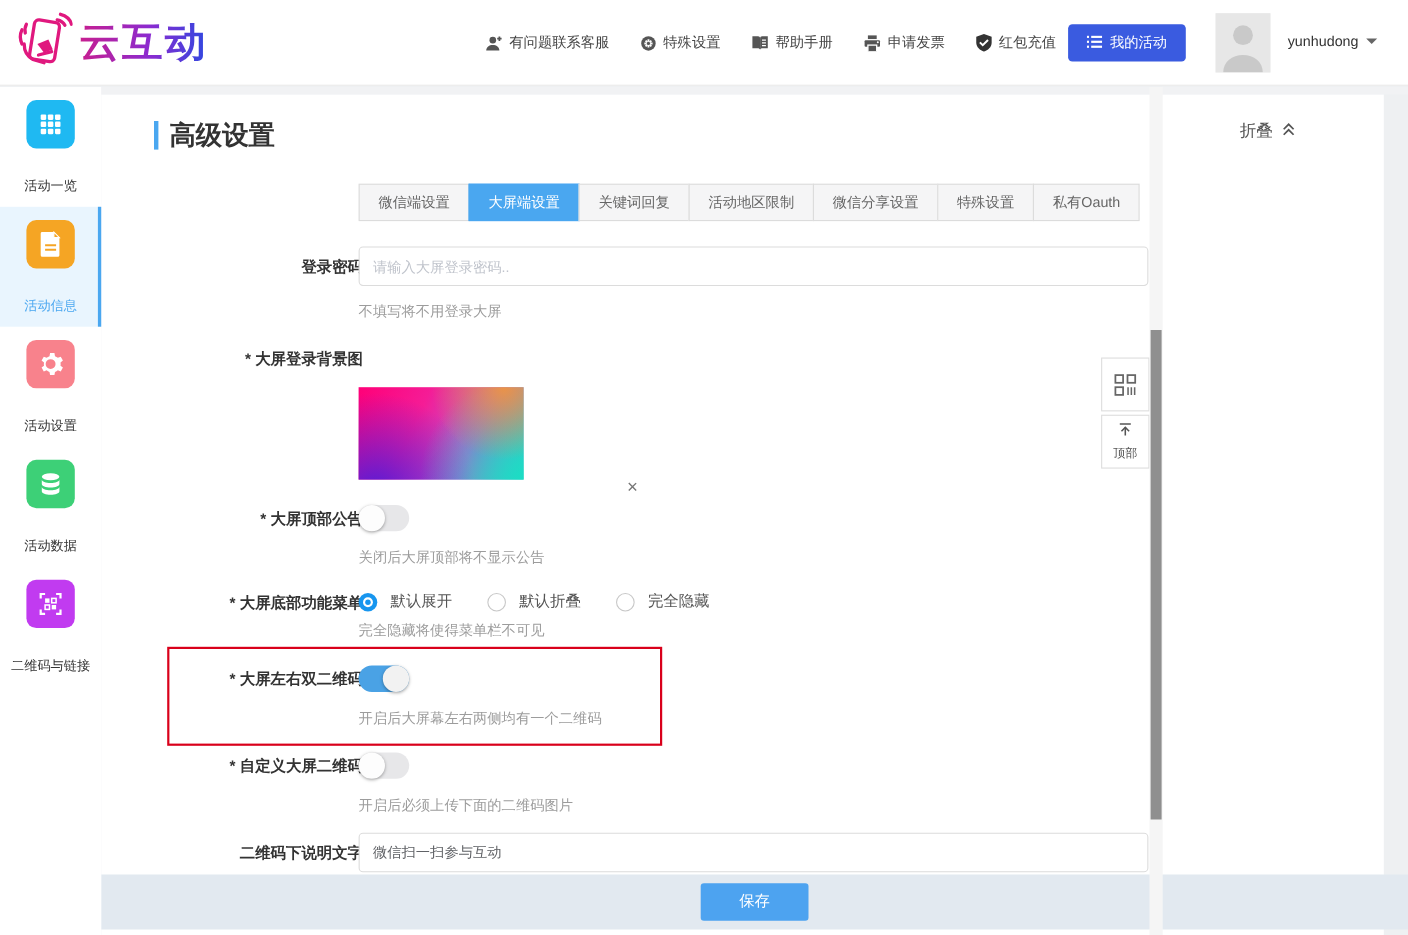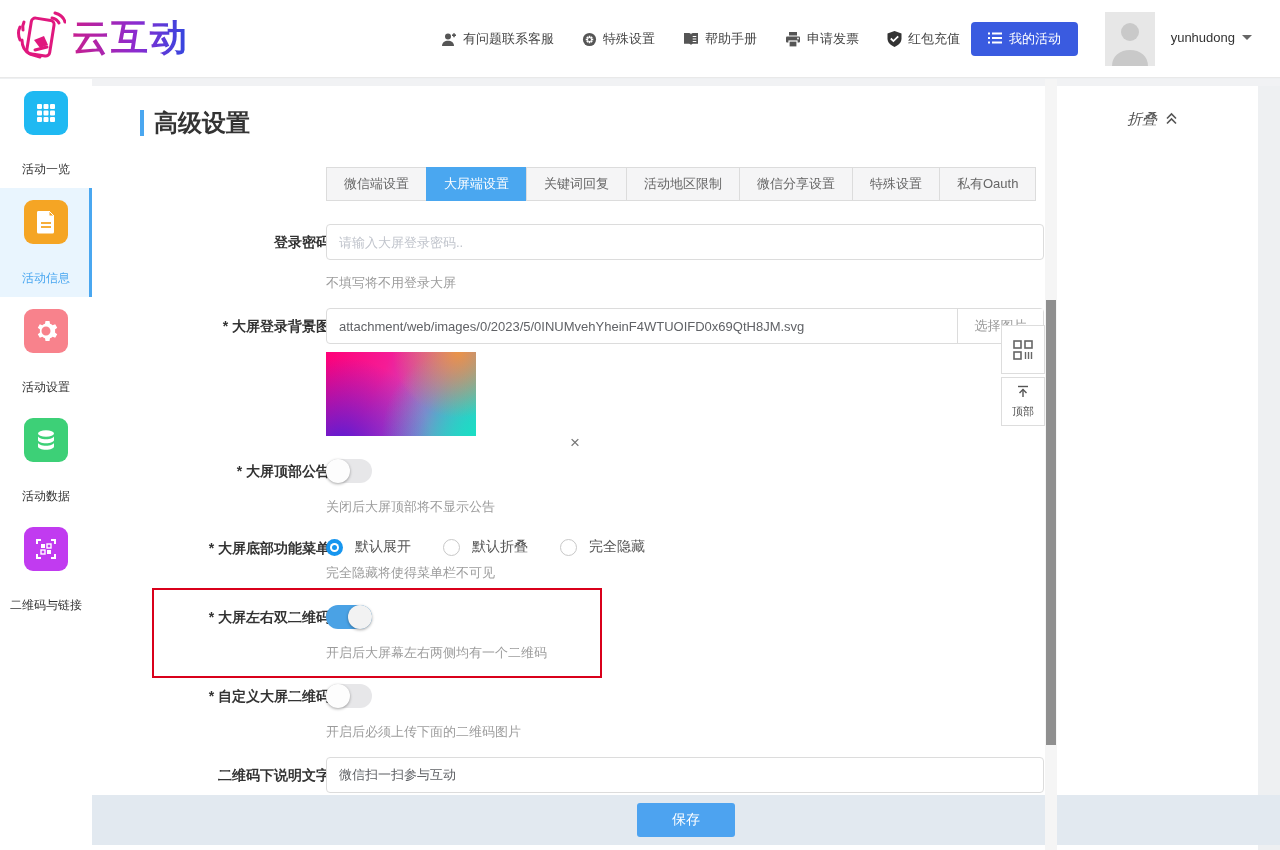--- a/index.html
+++ b/index.html
@@ -31,21 +31,21 @@
   .side-item.active::after { content:""; position:absolute; right:0; top:0; bottom:0; width:3px; background:#4aa7f0; }
   .side-item.active .slabel { color:#4aa7f0; }
   .ibox.c1 { background:#1fb9f2; } .ibox.c2 { background:#f5a524; } .ibox.c3 { background:#f8828c; }
   .ibox.c4 { background:#3dd077; } .ibox.c5 { background:#c13bf0; }
 
   
   .main-card { position:absolute; top:86px; left:92px; width:1166px; height:764px; background:#fff; z-index:5; }
   .sec-head { position:absolute; top:21px; left:48px; display:flex; align-items:center; }
   .sec-bar { width:4px; height:26px; background:#4aa7f0; margin-right:10px; }
   .sec-title { font-size:24px; font-weight:bold; color:#333; }
-  .collapse { position:absolute; top:24px; right:80px; display:flex; align-items:center; gap:8px; font-size:15px; color:#555; cursor:pointer;font-style:italic; }
+  .collapse { position:absolute; top:24px; right:80px; display:flex; gap:8px; font-size:15px; color:#555; cursor:pointer; }
 
   
   .tabs { position:absolute; top:81px; left:234px; display:flex; }
   .tab { height:34px; line-height:32px; padding:0 17px; font-size:13px; color:#666; background:#f5f5f6;
     border:1px solid #dcdcdc; margin-left:-1px; cursor:pointer; white-space:nowrap; }
   .tab:first-child { margin-left:0; }
   .tab.active { background:#4aa7f0; color:#fff; border-color:#4aa7f0; }
 
   
   .flabel { position:absolute; width:190px; left:48px; text-align:right; font-size:14px; font-weight:bold; color:#333; white-space:nowrap; }
@@ -304,24 +304,20 @@
       <div class="tab">微信分享设置</div>
       <div class="tab">特殊设置</div>
       <div class="tab">私有Oauth</div>
     </div>
 
     <div class="flabel" style="top:148px">登录密码</div>
     <input class="tinput" style="top: 138px;" placeholder="请输入大屏登录密码..">
     <div class="fhint" style="top:188px">不填写将不用登录大屏</div>
 
     <div class="flabel" style="top:232px">* 大屏登录背景图</div>
-    <div class="input-group" style="top:222px">
-      <input value="attachment/web/images/0/2023/5/0INUMvehYheinF4WTUOIFD0x69QtH8JM.svg" style="">
-      <button class="pick-btn">选择图片</button>
-    </div>
     <div class="preview"></div>
     <div class="preview-x">×</div>
 
     <div class="flabel" style="top:377px">* 大屏顶部公告</div>
     <div class="toggle" style="top:373px">
         <div class="knob"></div>
       </div>
     <div class="fhint" style="top:412px">关闭后大屏顶部将不显示公告</div>
 
     <div class="flabel" style="top:454px">* 大屏底部功能菜单</div>

